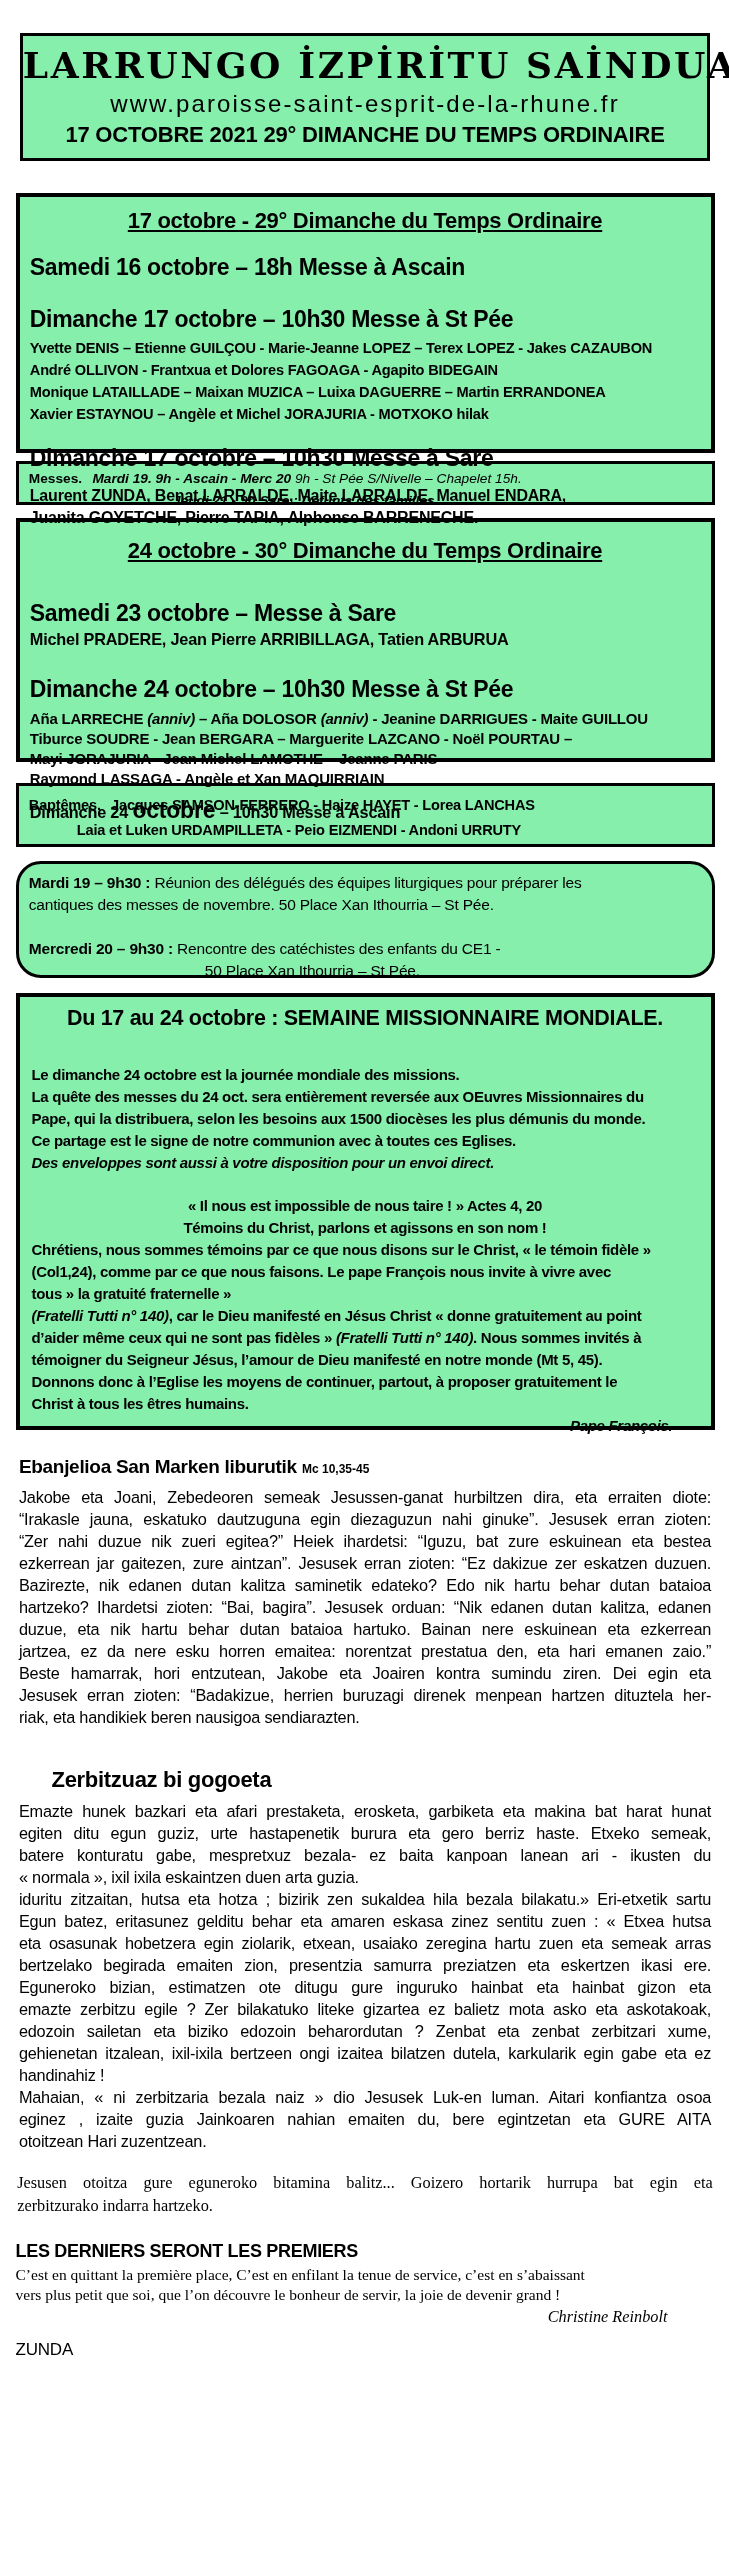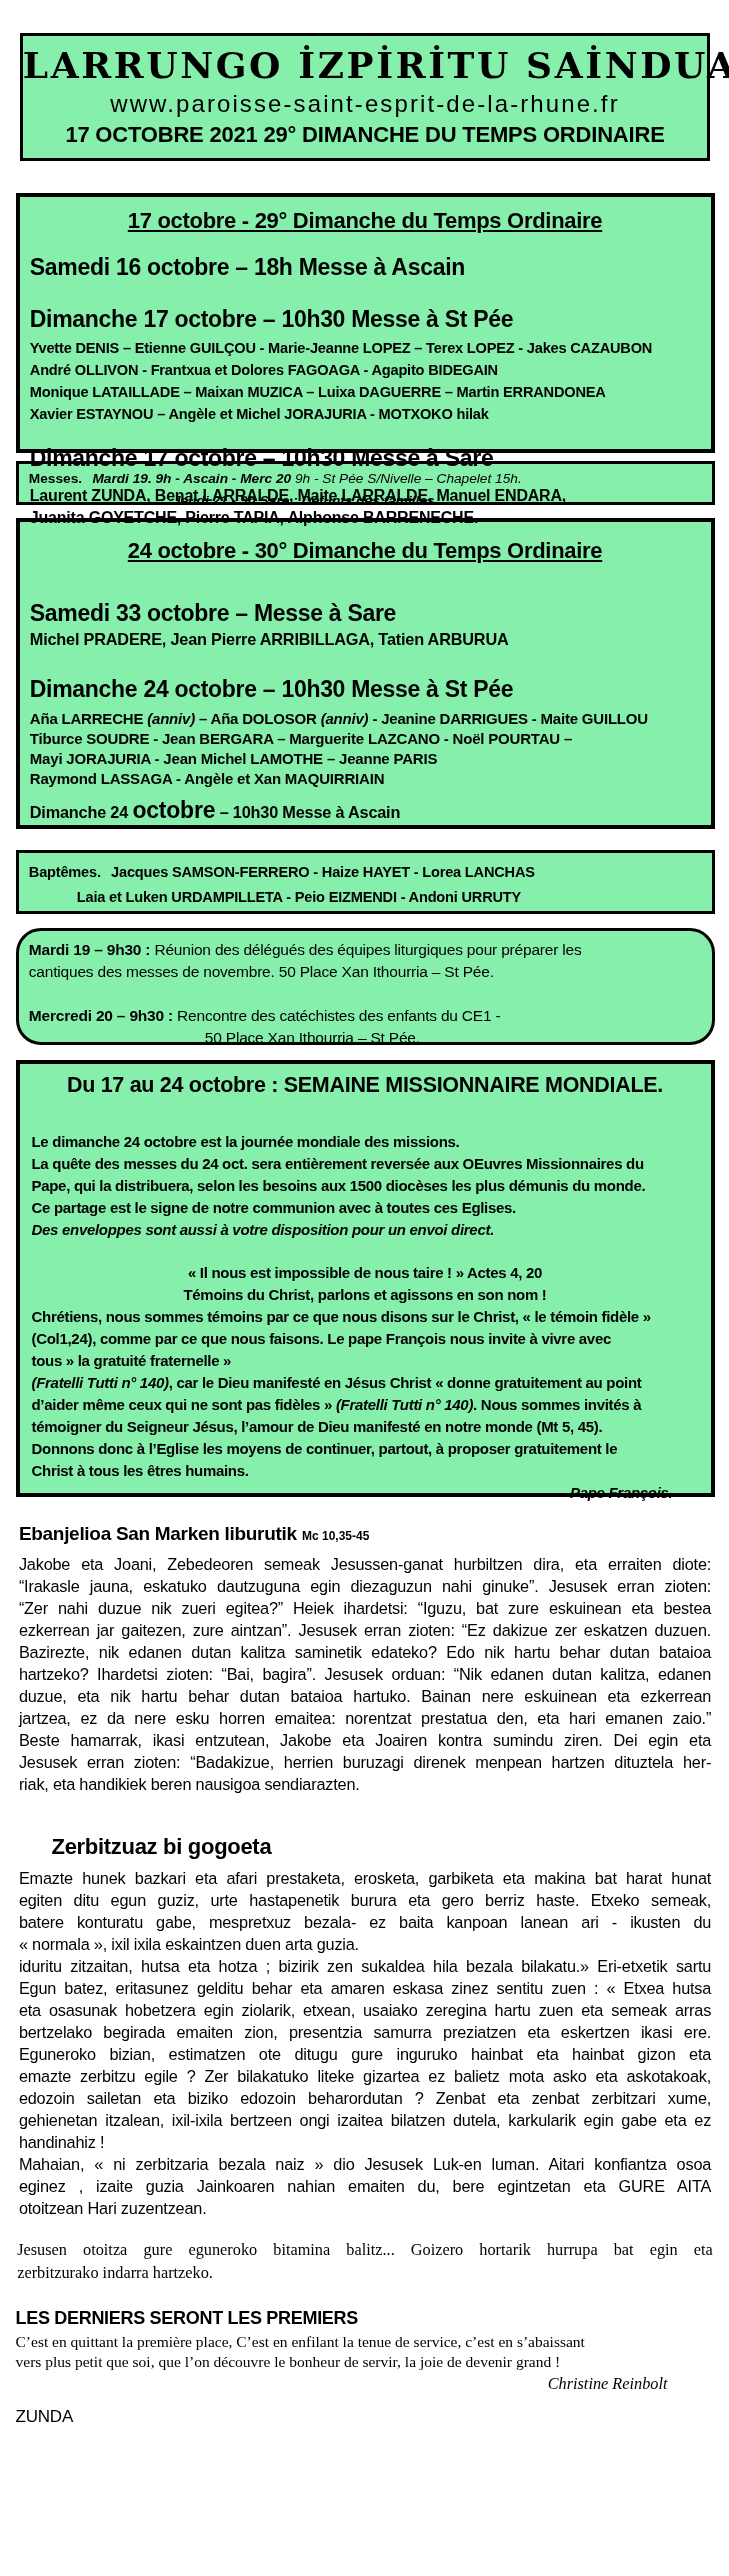--- a/index.html
+++ b/index.html
@@ -16,21 +16,21 @@
   .thick { border-width: 4.3px; }
 
   
   .hbox { margin: 0 4.3px; text-align: center; padding: 6.9px 0 8.6px 0; }
   .h-title { font-family: "DejaVu Serif", serif; font-weight: bold; font-size: 36px; line-height: 45px; letter-spacing: 2.6px; white-space: nowrap; }
   .h-url { font-size: 24px; line-height: 31px; letter-spacing: 2.1px; white-space: nowrap; }
   .h-date { font-size: 22px; line-height: 31px; font-weight: bold; letter-spacing: -0.2px; white-space: nowrap; }
 
   
   .week1 { margin-top: 32px; height: 260px; padding: 10.3px 10.3px 0 10.3px; }
-  .week2 { margin-top: 13px; height: 311px; padding: 8.6px 10.3px 0 10.3px; }
+  .week2 { margin-top: 13px; height: 244px; padding: 8.6px 10.3px 0 10.3px; }
   .wtitle { text-align: center; font-size: 22px; font-weight: bold; text-decoration: underline; letter-spacing: -0.3px; }
   .hline { font-size: 23px; font-weight: bold; letter-spacing: -0.3px; white-space: nowrap; }
   .nline { font-weight: bold; white-space: nowrap; letter-spacing: -0.2px; }
   .n17 .nline { font-size: 14.6px; line-height: 22px; }
   .n185 .nline { font-size: 16px; line-height: 21.5px; }
   .n19 .nline { font-size: 16.3px; line-height: 23px; }
   .n175 .nline { font-size: 15px; line-height: 20px; }
   .ascain-line { font-size: 16.3px; font-weight: bold; white-space: nowrap; letter-spacing: -0.2px; line-height: 29px; }
   .ascain-big { font-size: 23px; }
 
@@ -114,21 +114,21 @@
 
   <div class="box messes">
     <div class="m1">
       <span class="b">Messes.</span><span class="bi sp">Mardi 19. 9h  - Ascain   - Merc 20</span> <span class="it">9h - St Pée S/Nivelle – Chapelet 15h.</span>
     </div>
     <div class="m2 bi">Jeudi 21 - 9h Sare : Défunts des familles</div>
   </div>
 
   <div class="box thick week2">
     <div class="wtitle" style="margin-top:6.9px">24 octobre -  30° Dimanche du  Temps Ordinaire</div>
-    <div class="hline" style="margin-top:36px">Samedi 33 octobre – Messe à Sare</div>
+    <div class="hline" style="margin-top:36px">Samedi 23 octobre – Messe à Sare</div>
     <div class="n19" style="margin-top:1.7px">
       <div class="nline">Michel PRADERE,  Jean Pierre ARRIBILLAGA, Tatien ARBURUA</div>
     </div>
     <div class="hline" style="margin-top:25px">Dimanche 24 octobre – 10h30 Messe à St Pée</div>
     <div class="n175" style="margin-top:5.2px">
       <div class="nline"><span>Aña LARRECHE </span><span class="it">(anniv)</span><span> – Aña DOLOSOR </span><span class="it">(anniv)</span><span> - Jeanine DARRIGUES - Maite GUILLOU</span></div>
       <div class="nline">Tiburce SOUDRE - Jean BERGARA – Marguerite LAZCANO - Noël POURTAU –</div>
       <div class="nline">Mayi JORAJURIA - Jean Michel LAMOTHE – Jeanne PARIS</div>
       <div class="nline">Raymond LASSAGA - Angèle et Xan MAQUIRRIAIN</div>
     </div>
@@ -186,21 +186,21 @@
   </div>
   <div class="gpar">
     <div class="jline">Jakobe eta Joani, Zebedeoren semeak Jesussen-ganat hurbiltzen dira, eta erraiten diote:</div>
     <div class="jline">“Irakasle jauna, eskatuko dautzuguna egin diezaguzun nahi ginuke”. Jesusek erran zioten:</div>
     <div class="jline">“Zer nahi duzue nik zueri egitea?” Heiek ihardetsi: “Iguzu, bat zure eskuinean eta bestea</div>
     <div class="jline">ezkerrean jar gaitezen, zure aintzan”. Jesusek erran zioten: “Ez dakizue zer eskatzen duzuen.</div>
     <div class="jline">Bazirezte, nik edanen dutan kalitza saminetik edateko? Edo nik hartu behar dutan bataioa</div>
     <div class="jline">hartzeko? Ihardetsi zioten: “Bai, bagira”. Jesusek orduan: “Nik edanen dutan kalitza, edanen</div>
     <div class="jline">duzue, eta nik hartu behar dutan bataioa hartuko. Bainan nere eskuinean eta ezkerrean</div>
     <div class="jline">jartzea, ez da nere esku horren emaitea: norentzat prestatua den, eta hari emanen zaio.”</div>
-    <div class="jline">Beste hamarrak, ikasi entzutean, Jakobe eta Joairen kontra sumindu ziren. Dei egin eta</div>
+    <div class="jline">Beste hamarrak, hori entzutean, Jakobe eta Joairen kontra sumindu ziren. Dei egin eta</div>
     <div class="jline">Jesusek erran zioten: “Badakizue, herrien buruzagi direnek menpean hartzen dituztela her-</div>
     <div class="jline last">riak, eta handikiek beren nausigoa sendiarazten.</div>
   </div>
 
   <div class="r-title">Zerbitzuaz bi gogoeta</div>
   <div class="rpar">
     <div class="jline">Emazte hunek bazkari eta afari prestaketa, erosketa, garbiketa eta makina bat harat hunat</div>
     <div class="jline">egiten ditu egun guziz, urte hastapenetik burura eta gero berriz haste. Etxeko semeak,</div>
     <div class="jline">batere konturatu gabe, mespretxuz bezala- ez baita kanpoan lanean ari -  ikusten du</div>
     <div class="jline last">« normala »,  ixil ixila eskaintzen duen arta guzia.</div>

